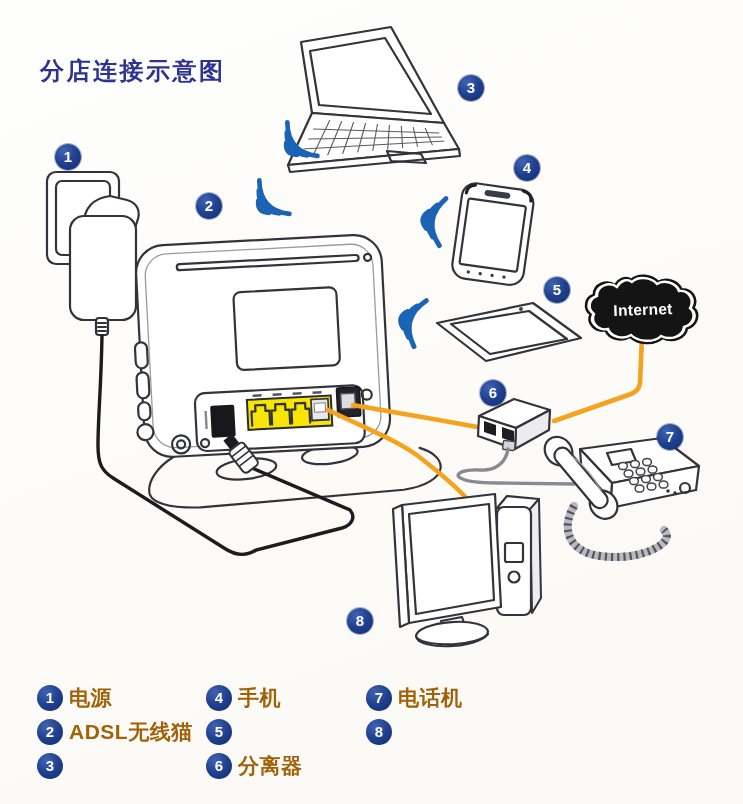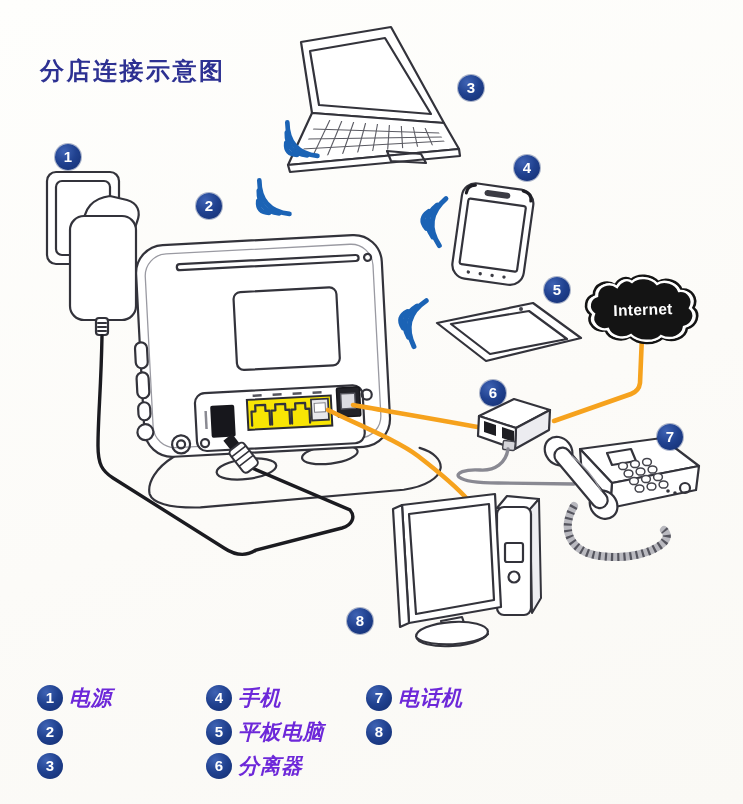--- a/index.html
+++ b/index.html
@@ -33,21 +33,21 @@
   .legend{position:absolute;left:0;top:685px;width:743px;height:110px;}
   .legend-col{position:absolute;top:0;display:flex;flex-direction:column;gap:8px;}
   .col1{left:37px;} .col2{left:206px;} .col3{left:366px;}
   .legend-item{display:flex;align-items:center;gap:6px;height:26px;}
   .legend-badge{
     flex:0 0 26px;width:26px;height:26px;border-radius:50%;
     background:radial-gradient(circle at 35% 28%,#3f63b4 0%,#20418f 48%,#132d70 100%);
     color:#fff;text-align:center;font-size:15px;line-height:26px;font-weight:bold;
   }
   .legend-label{
-    font-size:21px;font-weight:bold;color:#6d28d9;letter-spacing:.5px;white-space:nowrap;font-style:italic;
+    font-size:21px;font-weight:bold;color:#a16207;letter-spacing:.5px;white-space:nowrap;
   }
   
   .ln{fill:none;stroke:#33333b;stroke-width:2.2;stroke-linecap:round;stroke-linejoin:round;}
   .fw{fill:#ffffff;stroke:#33333b;stroke-width:2.2;stroke-linejoin:round;stroke-linecap:round;}
   .thin{fill:none;stroke:#9a9aa2;stroke-width:1.3;stroke-linejoin:round;}
 </style>
 </head>
 <body>
 
 <div class="stage">
@@ -250,33 +250,33 @@
 <div class="badge b8">8</div>
 
 <div class="legend">
   <div class="legend-col col1">
     <div class="legend-item">
       <span class="legend-badge">1</span>
       <span class="legend-label">电源</span>
     </div>
     <div class="legend-item">
       <span class="legend-badge">2</span>
+      <span class="legend-label">ADSL无线猫</span>
     </div>
     <div class="legend-item">
       <span class="legend-badge">3</span>
     </div>
   </div>
   <div class="legend-col col2">
     <div class="legend-item">
       <span class="legend-badge">4</span>
       <span class="legend-label">手机</span>
     </div>
     <div class="legend-item">
       <span class="legend-badge">5</span>
-      <span class="legend-label">平板电脑</span>
     </div>
     <div class="legend-item">
       <span class="legend-badge">6</span>
       <span class="legend-label">分离器</span>
     </div>
   </div>
   <div class="legend-col col3">
     <div class="legend-item">
       <span class="legend-badge">7</span>
       <span class="legend-label">电话机</span>

